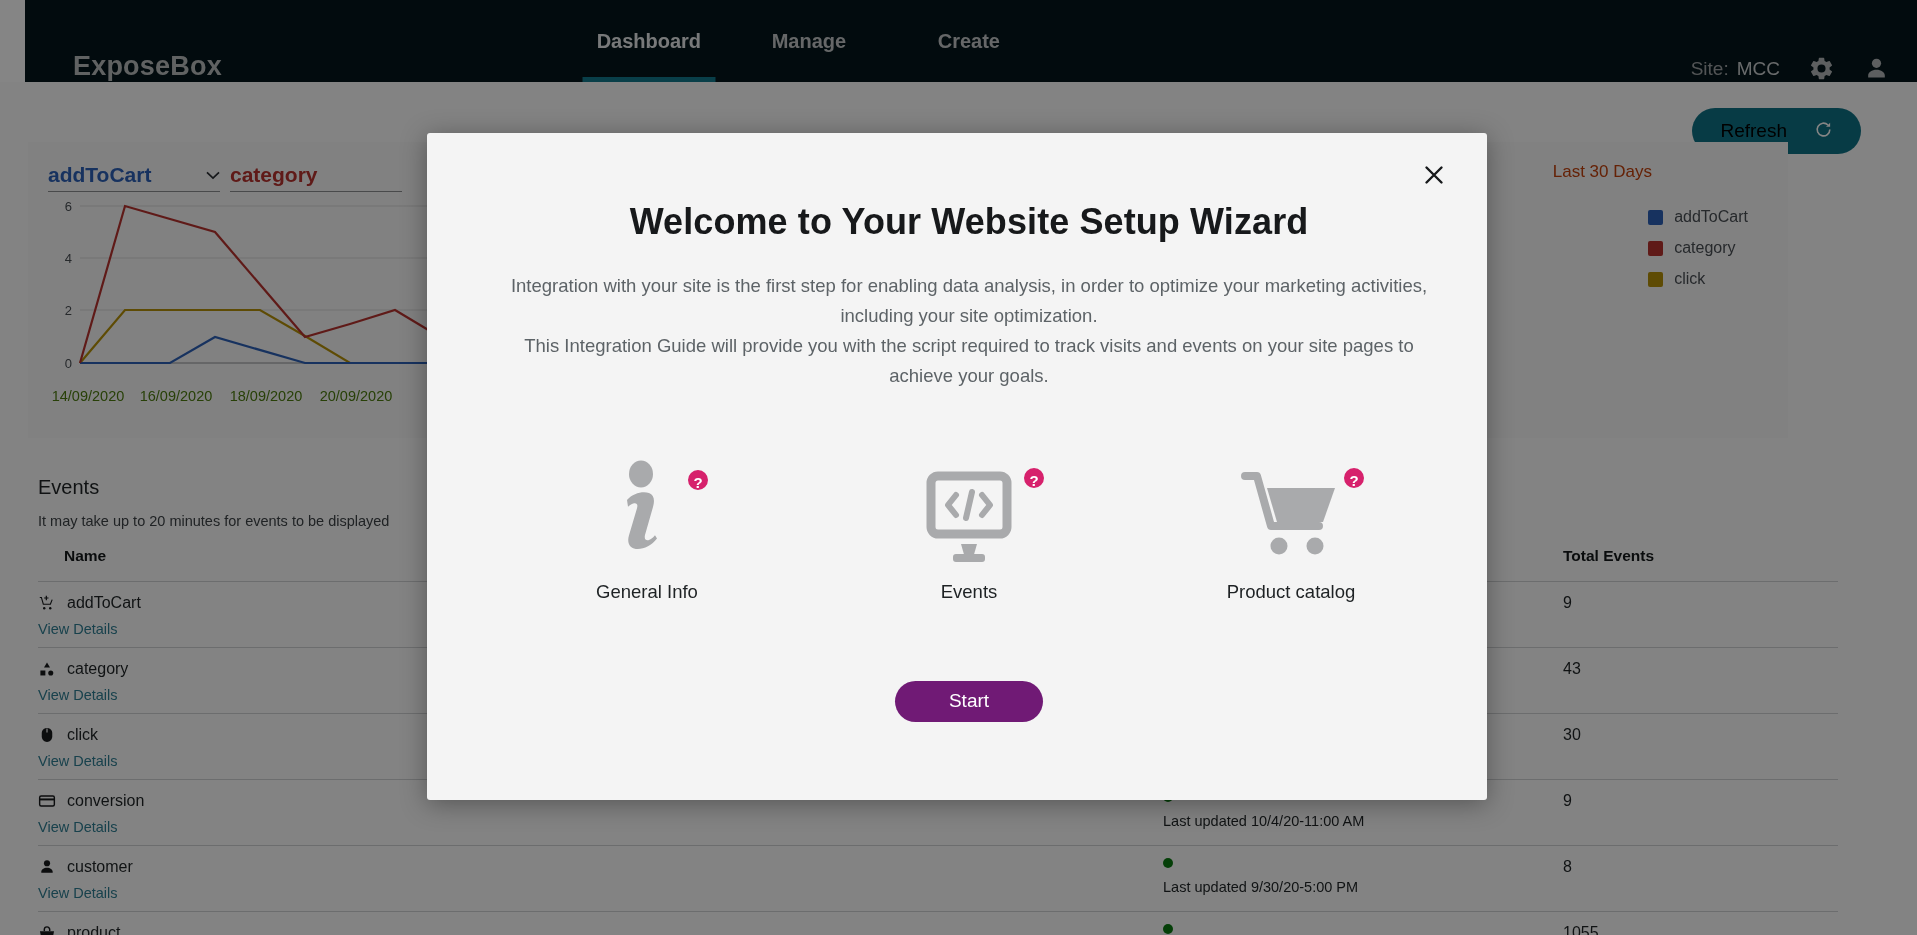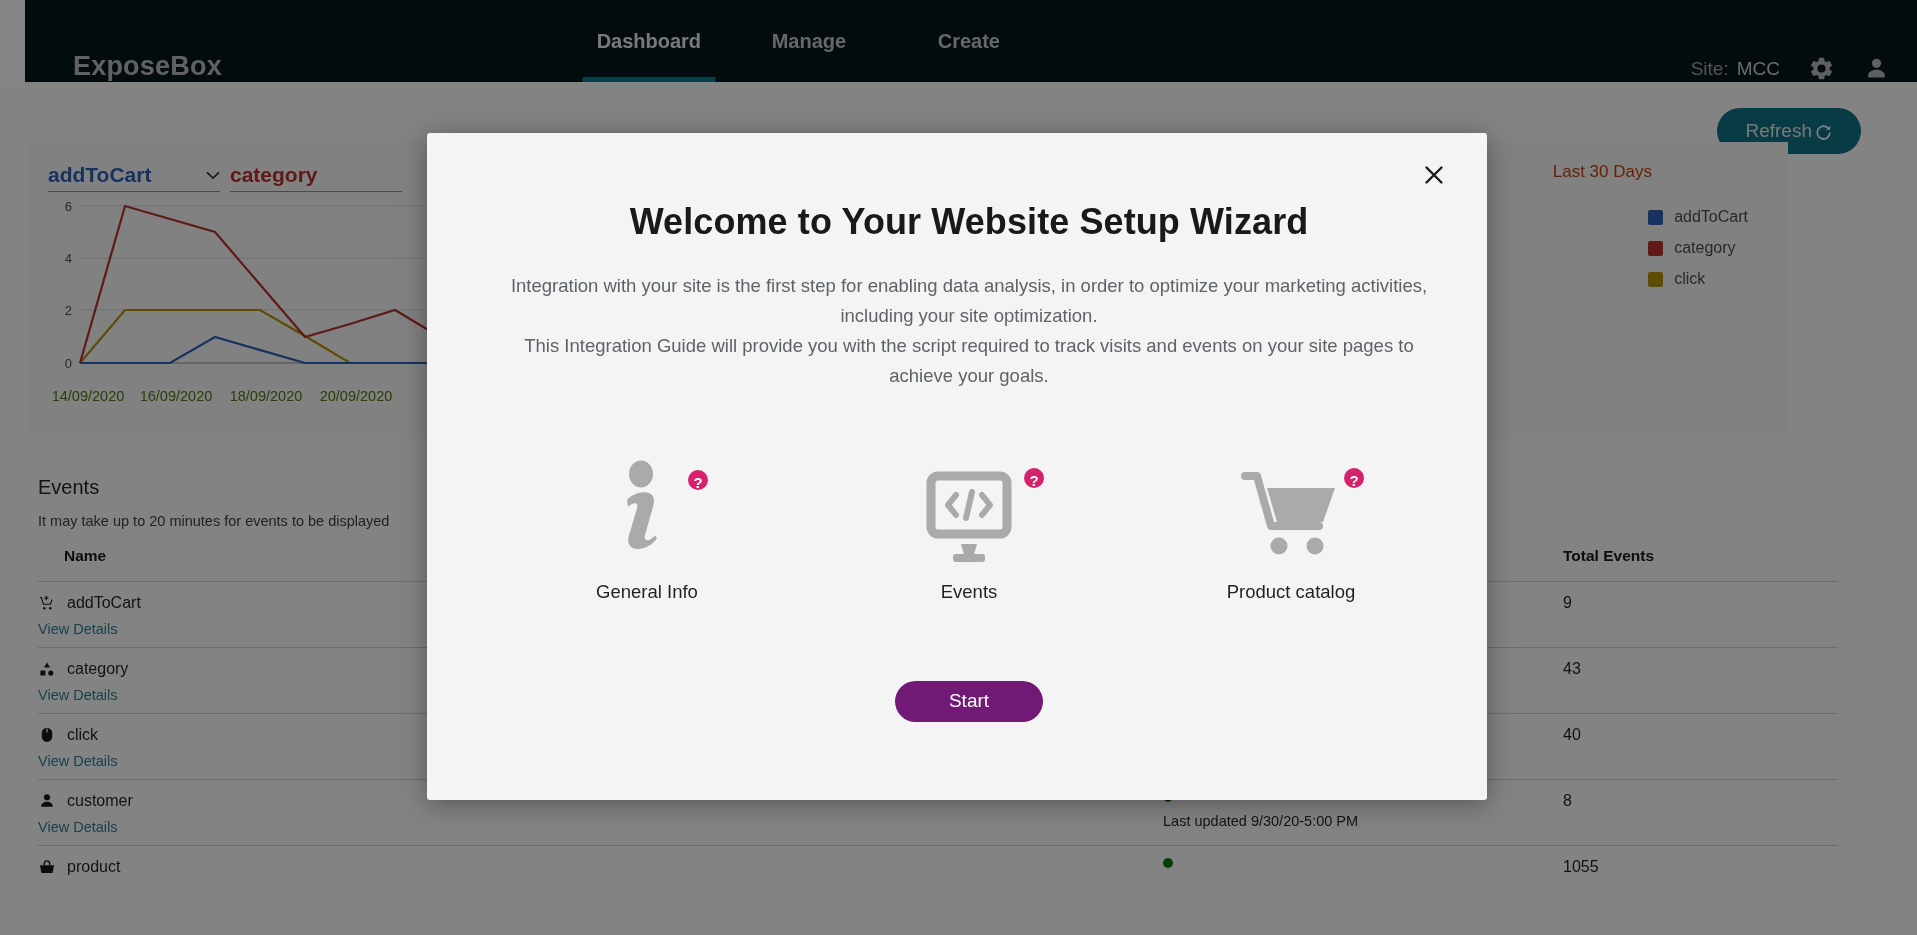--- a/index.html
+++ b/index.html
@@ -53,22 +53,22 @@
 
   
   .page {
     position: absolute; left: 0; top: 82px;
     width: 1917px; height: 853px;
     background: #fbfbfb;
   }
 
   .refresh-wrap { position: absolute; right: 56px; top: 26px; }
   .refresh-btn {
-    display: flex; align-items: flex-end; gap: 2px;
-    background: #0f7285; color: #e5e5e5;
+    display: flex; align-items: flex-start; gap: 27px;
+    background: #0f7285; color: #000000;
     border: none; border-radius: 26px;
     padding: 12px 28px; font-size: 19px;
     font-family: "Liberation Sans", sans-serif;
     cursor: pointer;
   }
 
   
   .chart-card {
     position: absolute; left: 28px; top: 60px;
     width: 1760px; height: 296px;
@@ -382,23 +382,40 @@
                   <path fill="#f7f7f8" d="M11.2 3.4h1.6v5.3h-1.6z"></path>
                 </svg>
                 <span>click</span>
               </div>
               <span class="view-details">View Details</span>
             </td>
             <td class="status-cell">
               <div class="dot"></div>
               <div class="status-text">Last updated 10/7/20-4:00 PM</div>
             </td>
-            <td class="total-cell">40</td>
-          </tr>
-
+            <td class="total-cell">30</td>
+          </tr>
+
+          <tr>
+            <td class="c-name">
+              <div class="ev-name">
+                <svg width="18" height="18" viewBox="0 0 24 24">
+                  <rect x="2.2" y="5.4" width="19.6" height="13.2" rx="2" fill="none" stroke="#17191b" stroke-width="1.9"></rect>
+                  <rect x="2.2" y="8.6" width="19.6" height="2.6" fill="#17191b"></rect>
+                </svg>
+                <span>conversion</span>
+              </div>
+              <span class="view-details">View Details</span>
+            </td>
+            <td class="status-cell">
+              <div class="dot"></div>
+              <div class="status-text">Last updated 10/4/20-11:00 AM</div>
+            </td>
+            <td class="total-cell">9</td>
+          </tr>
 
           <tr>
             <td class="c-name">
               <div class="ev-name">
                 <svg width="18" height="18" viewBox="0 0 24 24">
                   <circle cx="12" cy="7" r="4.1" fill="#17191b"></circle>
                   <path fill="#17191b" d="M12 12.9c-4.2 0-7.6 2.4-7.6 5.3v1.6h15.2v-1.6c0-2.9-3.4-5.3-7.6-5.3z"></path>
                 </svg>
                 <span>customer</span>
               </div>

